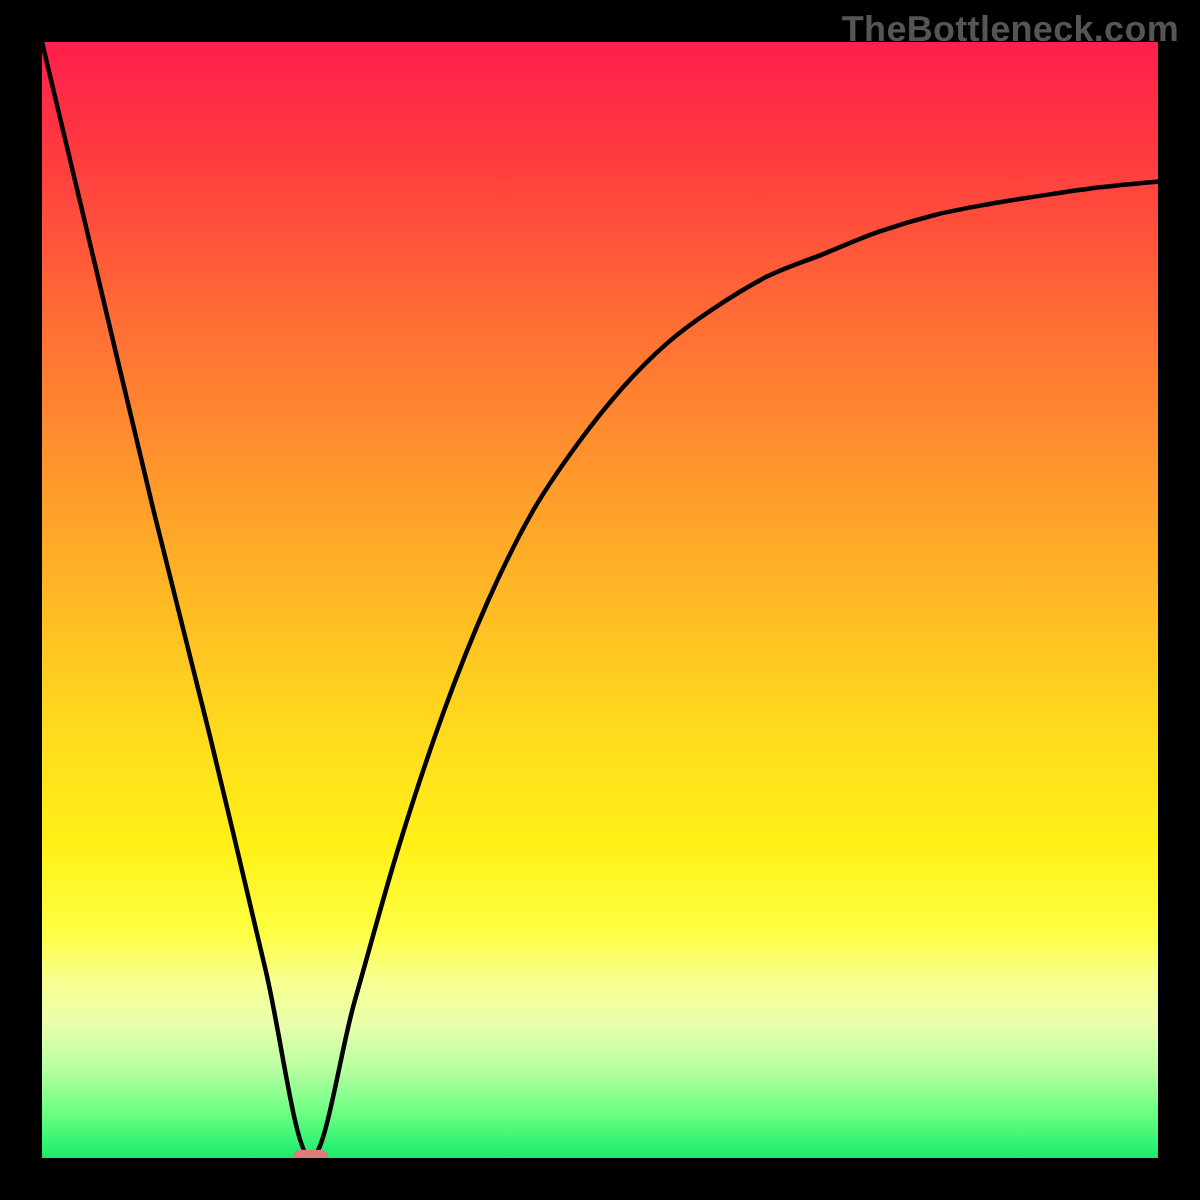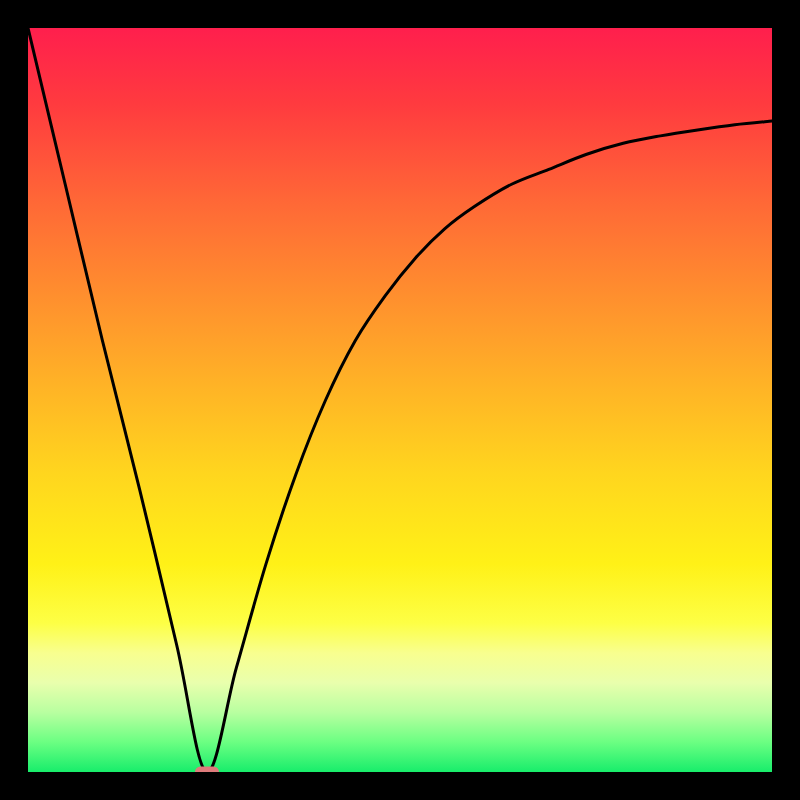--- a/index.html
+++ b/index.html
@@ -63,20 +63,21 @@
     height: 11px;
     border-radius: 6px;
     background: #de7b7b;
     transform: translate(-50%, -50%);
   }
 </style>
 </head>
 <body>
 
 <div class="frame">
+  <div class="watermark">TheBottleneck.com</div>
 
   <div class="plot">
     <svg class="curve" viewBox="0 0 744 744" preserveAspectRatio="none">
       <path fill="none" stroke="#000" stroke-width="3" stroke-linecap="round" stroke-linejoin="round" d="M 0.00 0.00 C 6.20 26.04, 24.80 104.16, 37.20 156.24 C 49.60 208.32, 62.00 261.64, 74.40 312.48 C 86.80 363.32, 99.20 410.44, 111.60 461.28 C 124.00 512.12, 137.64 570.40, 148.80 617.52 C 159.96 664.64, 168.64 740.28, 178.56 744.00 C 188.48 747.72, 198.40 674.56, 208.32 639.84 C 218.24 605.12, 228.16 567.92, 238.08 535.68 C 248.00 503.44, 257.92 473.68, 267.84 446.40 C 277.76 419.12, 287.68 394.32, 297.60 372.00 C 307.52 349.68, 317.44 329.84, 327.36 312.48 C 337.28 295.12, 347.20 281.48, 357.12 267.84 C 367.04 254.20, 376.96 241.80, 386.88 230.64 C 396.80 219.48, 406.72 209.56, 416.64 200.88 C 426.56 192.20, 435.24 186.00, 446.40 178.56 C 457.56 171.12, 471.20 162.44, 483.60 156.24 C 496.00 150.04, 508.40 146.32, 520.80 141.36 C 533.20 136.40, 545.60 130.82, 558.00 126.48 C 570.40 122.14, 582.80 118.42, 595.20 115.32 C 607.60 112.22, 620.00 110.11, 632.40 107.88 C 644.80 105.65, 657.20 103.79, 669.60 101.93 C 682.00 100.07, 694.40 98.21, 706.80 96.72 C 719.20 95.23, 737.80 93.62, 744.00 93.00"></path>
     </svg>
     <div class="marker" style="left: 178.56px; top: 744px;"></div>
   </div>
 </div>
 
 </body></html>

